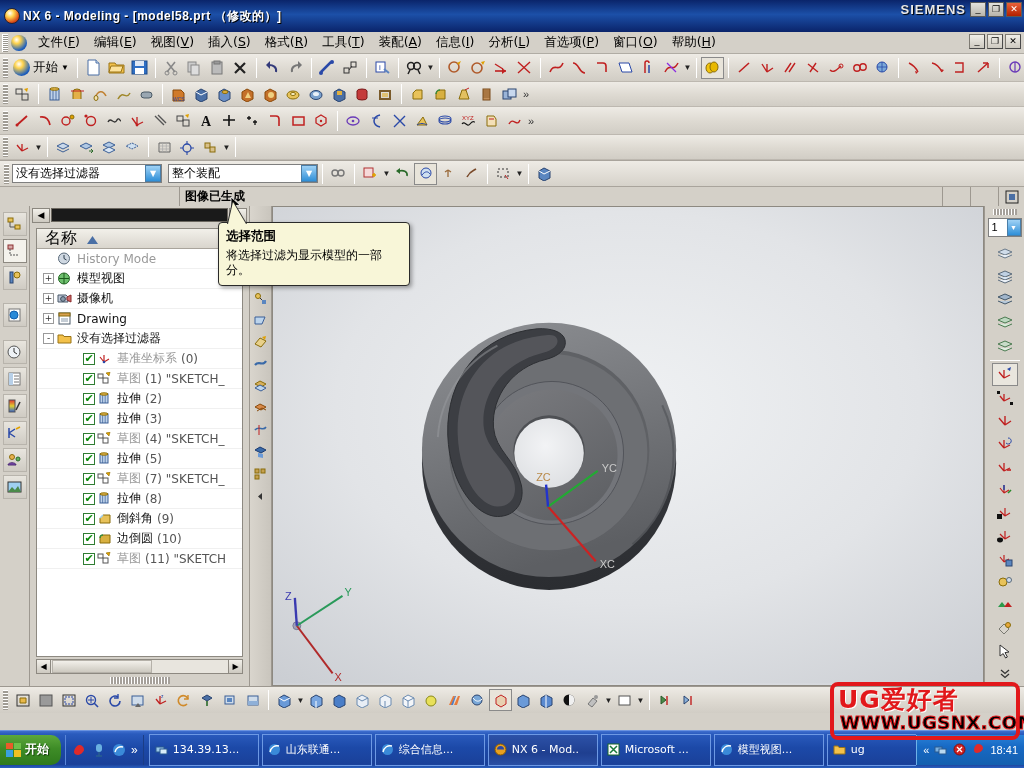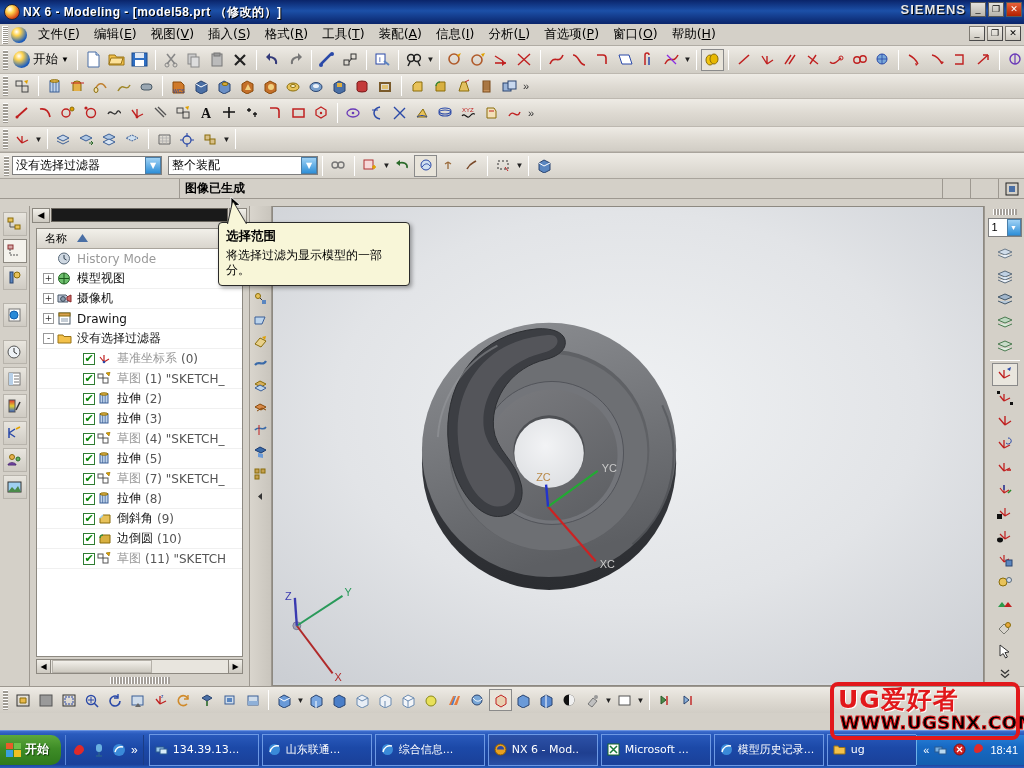--- a/index.html
+++ b/index.html
@@ -8,21 +8,21 @@
     width: 1024px; height: 768px;
     overflow: hidden;
     font-family: "Liberation Sans", sans-serif;
     font-size: 12px;
     background: #d4d0c8;
   }
   #app { position: relative; width: 1024px; height: 768px; }
 
   
   .titlebar {
-    height: 24px;
+    height: 32px;
     background: linear-gradient(180deg,#0a246a 0%, #1c50a8 45%, #0a246a 100%);
     display: flex; align-items: center;
     color: #fff; padding: 0 2px;
     position: relative;
   }
   .titlebar .tb-icon {
     width: 16px; height: 16px; margin: 0 3px 0 2px;
     border-radius: 50%;
     background: radial-gradient(circle at 35% 30%, #fff 0%, #ffd34d 30%, #d94a17 70%, #7a1a05 100%);
     border: 1px solid #223;
@@ -214,21 +214,21 @@
     flex: 1; margin: 4px 6px 2px 6px;
     background: #fff; border: 1px solid #8d8981;
     display: flex; flex-direction: column;
     overflow: hidden;
   }
   .treehdr {
     height: 20px; flex: none;
     background: linear-gradient(180deg,#f2f0ea,#d9d5cd);
     border-bottom: 1px solid #a9a49c;
     display: flex; align-items: center; padding-left: 8px; gap: 10px;
-    font-size: 11px; font-family:"DejaVu Sans",sans-serif;
+    font-size: 16px; font-family:"DejaVu Sans",sans-serif;
   }
   .tree { flex: 1; overflow: hidden; background: #fff; }
   .trow {
     height: 20px; display: flex; align-items: center;
     font-size: 12px; white-space: nowrap;
     font-family: "DejaVu Sans", sans-serif;
     border-bottom: 1px solid #f0f0f0;
   }
   .trow .indent { flex: none; }
   .expander {
@@ -1925,21 +1925,21 @@
           </span>
           <span>Microsoft ...</span>
         </div>
         <div class="task">
           <span class="tico">
             <svg width="13" height="13" viewBox="0 0 13 13">
               <circle cx="6.5" cy="6.5" r="5.5" fill="#3a8ad8"></circle>
               <path d="M2 9c1-5 5-7 9-6" stroke="#fff" fill="none" stroke-width="1.4"></path>
             </svg>
           </span>
-          <span>模型历史记录...</span>
+          <span>模型视图...</span>
         </div>
         <div class="task">
           <span class="tico">
             <svg width="13" height="13" viewBox="0 0 13 13">
               <path d="M1 3h4l1 1.5h6V11H1z" fill="#f3c14a" stroke="#9a7417"></path>
             </svg>
           </span>
           <span>ug</span>
         </div>
       </div>

